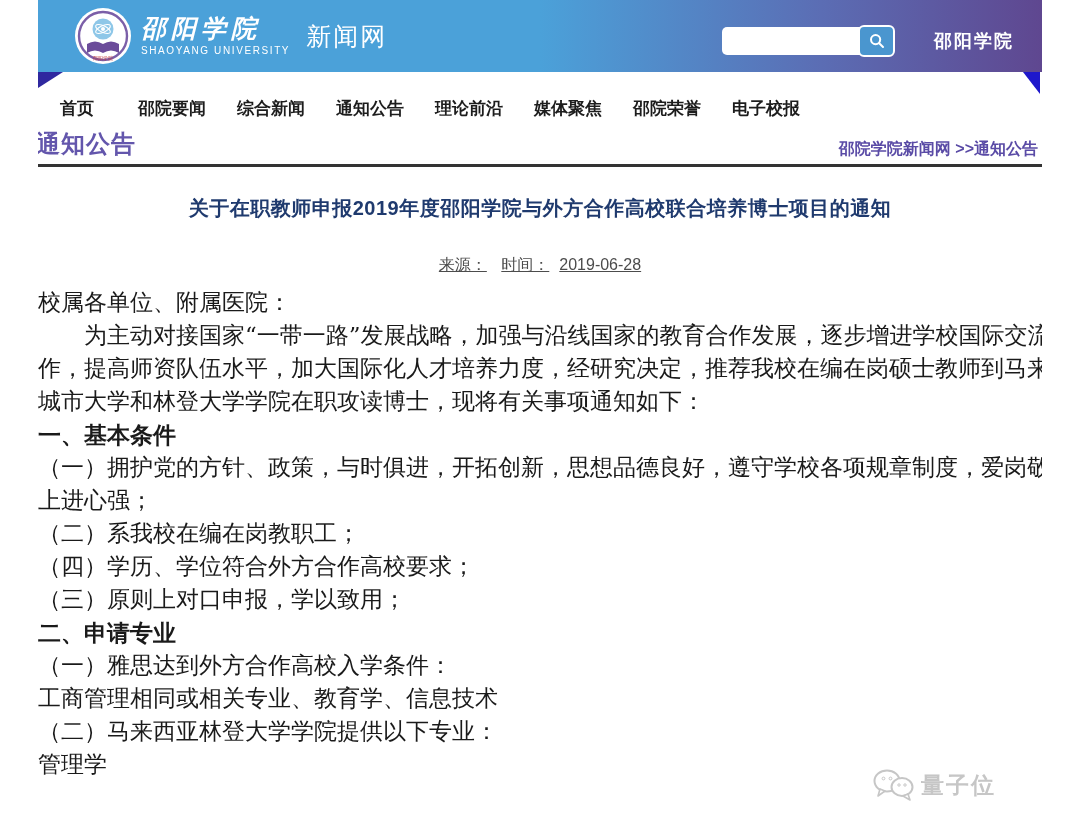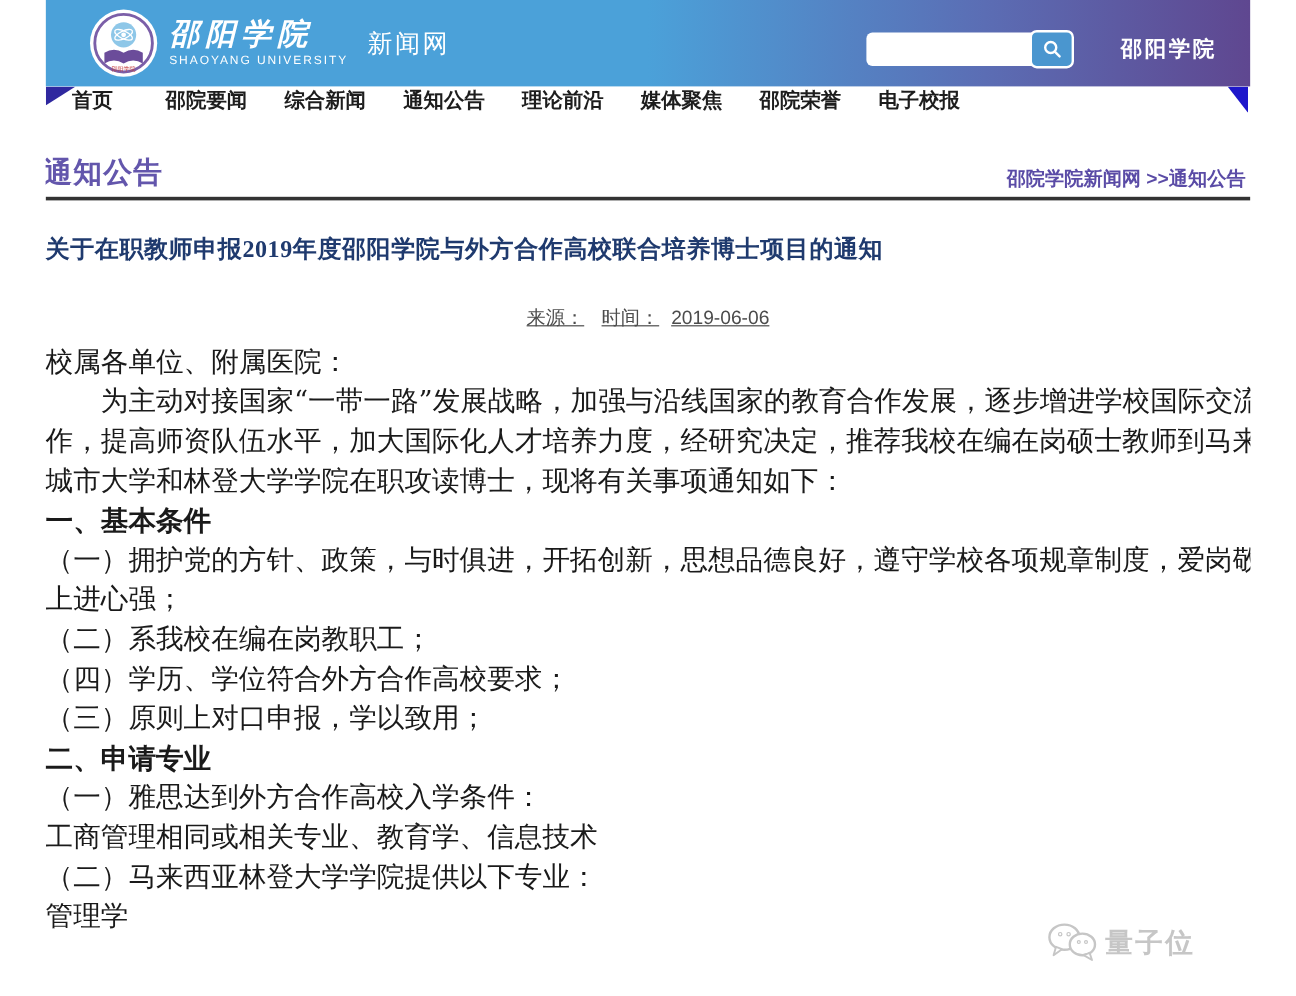--- a/index.html
+++ b/index.html
@@ -8,48 +8,48 @@
 
   
   .header { position:relative; height:72px;
     background:linear-gradient(90deg,#4ba1d9 0%,#4ba1d9 50%,#5b6db4 78%,#5f4790 100%);
     display:flex; align-items:center; padding:0 28px 0 36px; }
   .logo-group { display:flex; align-items:center; cursor:pointer; }
   .emblem { width:58px; height:58px; flex:0 0 auto; }
   .logo-text { margin-left:9px; color:#fff; }
   .logo-cn { font-family:"DejaVu Serif", serif; font-size:25px; font-weight:bold; letter-spacing:5px; line-height:28px; font-style:italic; }
   .logo-en { font-size:10px; letter-spacing:1.6px; line-height:12px; margin-top:2px; }
-  .site-name { color:#fff; font-size:21px; margin-left:16px; margin-top:0; letter-spacing:2px;text-align:right; }
+  .site-name { color:#fff; font-size:25px; margin-left:16px; margin-top:0; letter-spacing:2px;text-align:right; }
   .header-right { margin-left:auto; display:flex; align-items:center; margin-top:10px; }
   .search { position:relative; width:172px; height:28px; background:#fff; border-radius:5px; }
   .search input { position:absolute; left:0; top:0; width:134px; height:28px; border:none; outline:none;
     background:transparent; border-radius:5px; padding:0 8px; font-size:14px; }
   .search-btn { position:absolute; right:-1px; top:-2px; width:37px; height:32px; background:#4a96cf;
     border:2px solid #fff; border-radius:6px; cursor:pointer; display:flex; align-items:center; justify-content:center; }
   .portal { color:#fff; font-size:18px; font-weight:bold; letter-spacing:2px; margin-left:40px; cursor:pointer; }
 
   .corner-left { position:absolute; left:0; top:72px; width:25px; height:16px;
     background:#2f289f; clip-path:polygon(0 0,100% 0,0 100%); }
   .corner-right { position:absolute; right:2px; top:72px; width:17px; height:22px;
     background:#1e17cb; clip-path:polygon(0 0,100% 0,100% 100%); }
 
   
-  .navbar { height:48px; display:flex; align-items:flex-start; padding-left:22px; background:#fff; }
+  .navbar { height:48px; display:flex; align-items:flex-end; padding-left:22px; background:#fff; }
   .nav-item { font-size:17px; color:#1d1d1d; font-weight:600; margin-right:31px; cursor:pointer; white-space:nowrap; }
   .nav-item:first-child { margin-right:44px; }
 
   
   .section-bar { display:flex; justify-content:space-between; align-items:flex-end; height:44px; padding:0 4px 4px 0; }
   .section-title { font-size:24px; font-weight:bold; color:#6356ac; margin-left:-2px; letter-spacing:1px; }
   .breadcrumb { font-size:16px; font-weight:bold; color:#5a4ba6; cursor:pointer; }
   .rule { height:3px; background:#333; }
 
   
-  .article-title { margin-top:26px; font-size:20px; font-weight:bold;
-    color:#1f3a6e; letter-spacing:0.5px; line-height:30px;font-family:Liberation Serif, serif; }
+  .article-title { margin-top:26px; text-align:center; font-size:20px; font-weight:bold;
+    color:#1f3a6e; letter-spacing:0.5px; line-height:30px; }
   .meta { margin-top:32px; text-align:center; font-size:16px; color:#4c4c4c; }
   .meta span { margin:0 5px;text-decoration:underline; }
 
   .body-text { margin-top:10px; width:1058px; font-family:"DejaVu Serif", serif;
     font-size:23px; color:#1a1a1a; line-height:33px; }
   .body-text p { margin:0; }
   .p-flush  { margin-left:0; }
   .p-indent { text-indent:2em; }
   .p-h      { margin-left:9px;  font-weight:bold; }
   .p-a      { margin-left:3px; }
@@ -118,21 +118,21 @@
   <div class="section-bar">
     <div class="section-title">通知公告</div>
     <div class="breadcrumb">邵院学院新闻网 &gt;&gt;通知公告</div>
   </div>
   <div class="rule"></div>
 
   <main>
     <h1 class="article-title">关于在职教师申报2019年度邵阳学院与外方合作高校联合培养博士项目的通知</h1>
     <div class="meta">
       <span>来源：</span>
-      <span>时间：</span><span>2019-06-06</span>
+      <span>时间：</span><span>2019-06-28</span>
     </div>
 
     <div class="body-text">
       <p class="p-flush">校属各单位、附属医院：</p>
       <p class="p-indent">为主动对接国家“一带一路”发展战略，加强与沿线国家的教育合作发展，逐步增进学校国际交流合作，提高师资队伍水平，加大国际化人才培养力度，经研究决定，推荐我校在编在岗硕士教师到马来西亚城市大学和林登大学学院在职攻读博士，现将有关事项通知如下：</p>
       <p class="p-h">一、基本条件</p>
       <p class="p-i1">（一）拥护党的方针、政策，与时俱进，开拓创新，思想品德良好，遵守学校各项规章制度，爱岗敬业，上进心强；</p>
       <p class="p-i2">（二）系我校在编在岗教职工；</p>
       <p class="p-i3">（四）学历、学位符合外方合作高校要求；</p>
       <p class="p-i3">（三）原则上对口申报，学以致用；</p>

